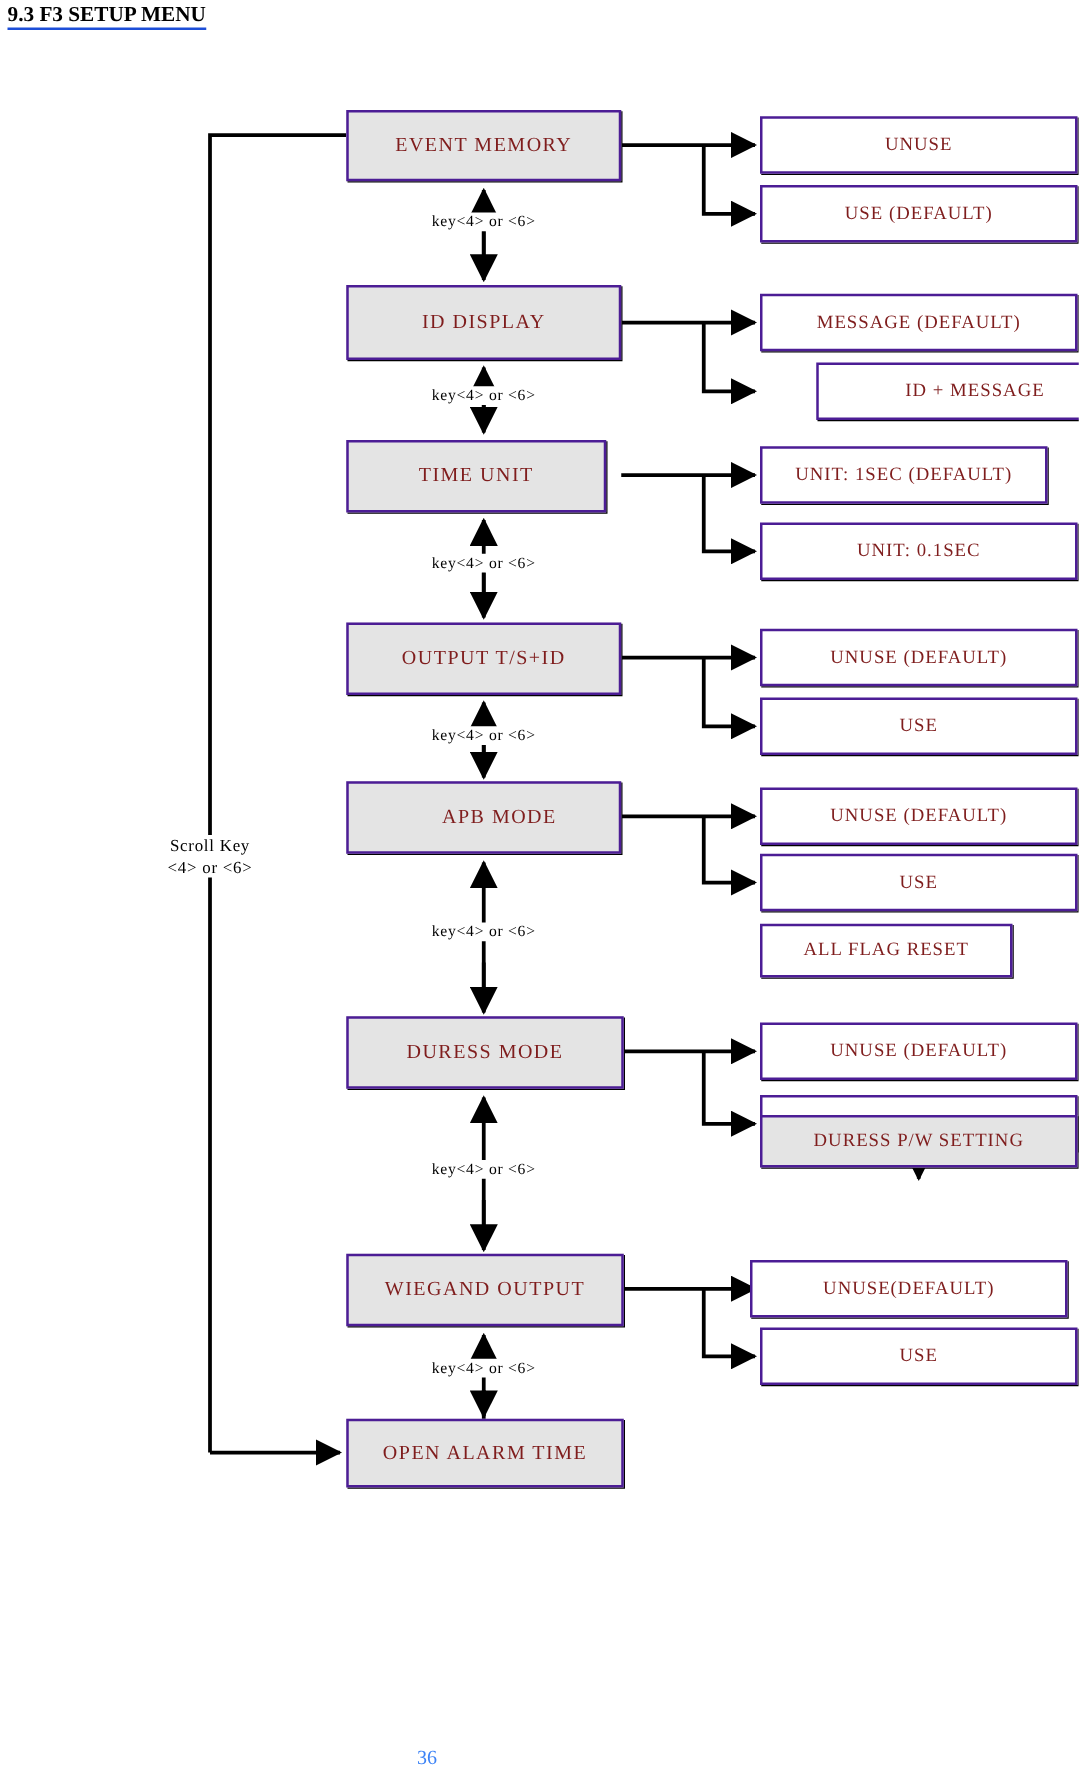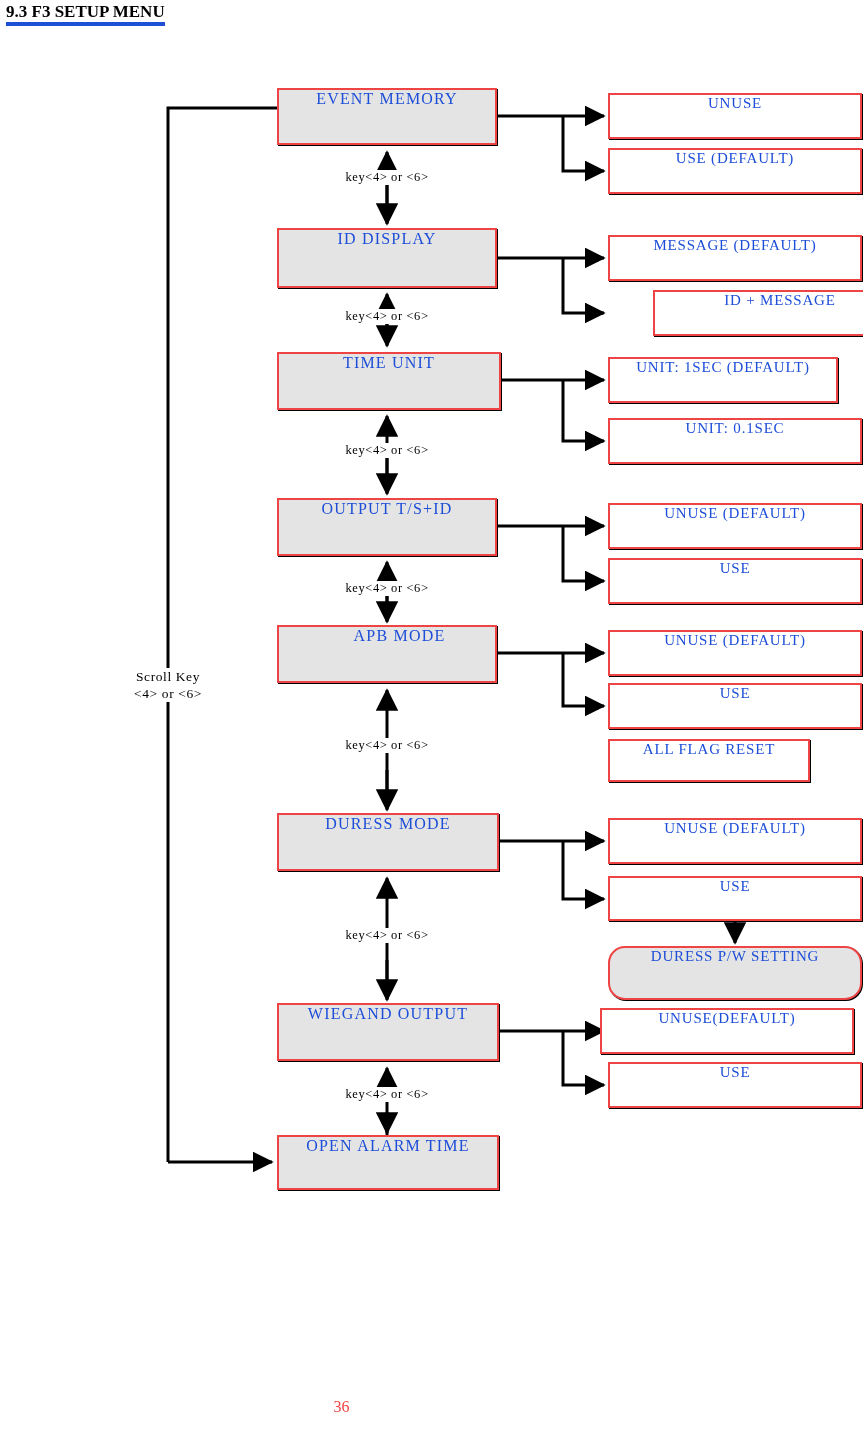--- a/index.html
+++ b/index.html
@@ -18,21 +18,21 @@
   
   #page-title {
     position: absolute;
     left: 6px;
     top: 2px;
     font-family: "Liberation Serif", "DejaVu Serif", serif;
     font-weight: bold;
     font-size: 17px;
     letter-spacing: 0px;
     color: #000;
-    border-bottom: 4px solid #1d4ed8;
+    border-bottom: 2px solid #1d4ed8;
     padding-bottom: 1px;
     line-height: 19px;
     white-space: nowrap;
   }
 
   
   #diagram {
     position: absolute;
     left: 0;
     top: 0;
@@ -45,26 +45,26 @@
     top: 0;
     width: 863px;
     height: 1432px;
     pointer-events: none;
   }
 
   
   .node {
     position: absolute;
     box-sizing: border-box;
-    border: 2px solid #ef4444;
+    border: 2px solid #4c1d95;
     display: flex;
-    align-items: flex-start;
+    align-items: center;
     justify-content: center;
     text-align: center;
-    color: #1d4ed8;
+    color: #7f1d1d;
     font-family: "Liberation Serif", "DejaVu Serif", serif;
     letter-spacing: 1.2px;
     line-height: 1.1;
     z-index: 3;
     box-shadow: 1px 1px 0 0 #000;
   }
   .node.menu {
     background: #e4e4e4;
     font-size: 16px;
   }
@@ -107,21 +107,21 @@
 
   
   #page-number {
     position: absolute;
     left: 0;
     width: 683px;
     top: 1398px;
     text-align: center;
     font-family: "Liberation Serif", "DejaVu Serif", serif;
     font-size: 16px;
-    color: #ef4444;
+    color: #3b82f6;
   }
 </style>
 </head>
 <body>
 
 <div id="page-title">9.3 F3 SETUP MENU</div>
 
 <div id="diagram">
 
   <svg id="wires" viewBox="0 0 863 1432" width="863" height="1432" xmlns="http://www.w3.org/2000/svg">
@@ -186,21 +186,21 @@
   </svg>
 
   <div class="node menu" style="left:277px; top:88px; width:220px; height:57px;">
     <span>EVENT MEMORY</span>
   </div>
 
   <div class="node menu" style="left:277px; top:228px; width:220px; height:60px;">
     <span>ID DISPLAY</span>
   </div>
 
-  <div class="node menu" style="left:277px; top:352px; width:224px; height:58px;">
+  <div class="node menu" style="left:277px; top:352px; width:208px; height:58px;">
     <span>TIME  UNIT</span>
   </div>
 
   <div class="node menu" style="left:277px; top:498px; width:220px; height:58px;">
     <span>OUTPUT  T/S+ID</span>
   </div>
 
   <div class="node menu" style="left:277px; top:625px; width:220px; height:58px;padding-left:25px;">
     <span>APB MODE</span>
   </div>
@@ -254,21 +254,21 @@
   <div class="node opt" style="left:608px; top:739px; width:202px; height:43px;">
     <span>ALL  FLAG  RESET</span>
   </div>
 
   <div class="node opt" style="left:608px; top:818px; width:254px; height:46px;">
     <span>UNUSE (DEFAULT)</span>
   </div>
   <div class="node opt" style="left:608px; top:876px; width:254px; height:45px;">
     <span>USE</span>
   </div>
-  <div class="node opt gray" style="left:608px; top:946px; width:254px; height:54px;border-radius:17px;">
+  <div class="node opt gray" style="left:608px; top:892px; width:254px; height:42px;">
     <span>DURESS P/W SETTING</span>
   </div>
 
   <div class="node opt" style="left:600px; top:1008px; width:254px; height:46px;">
     <span>UNUSE(DEFAULT)</span>
   </div>
   <div class="node opt" style="left:608px; top:1062px; width:254px; height:46px;">
     <span>USE</span>
   </div>
 

